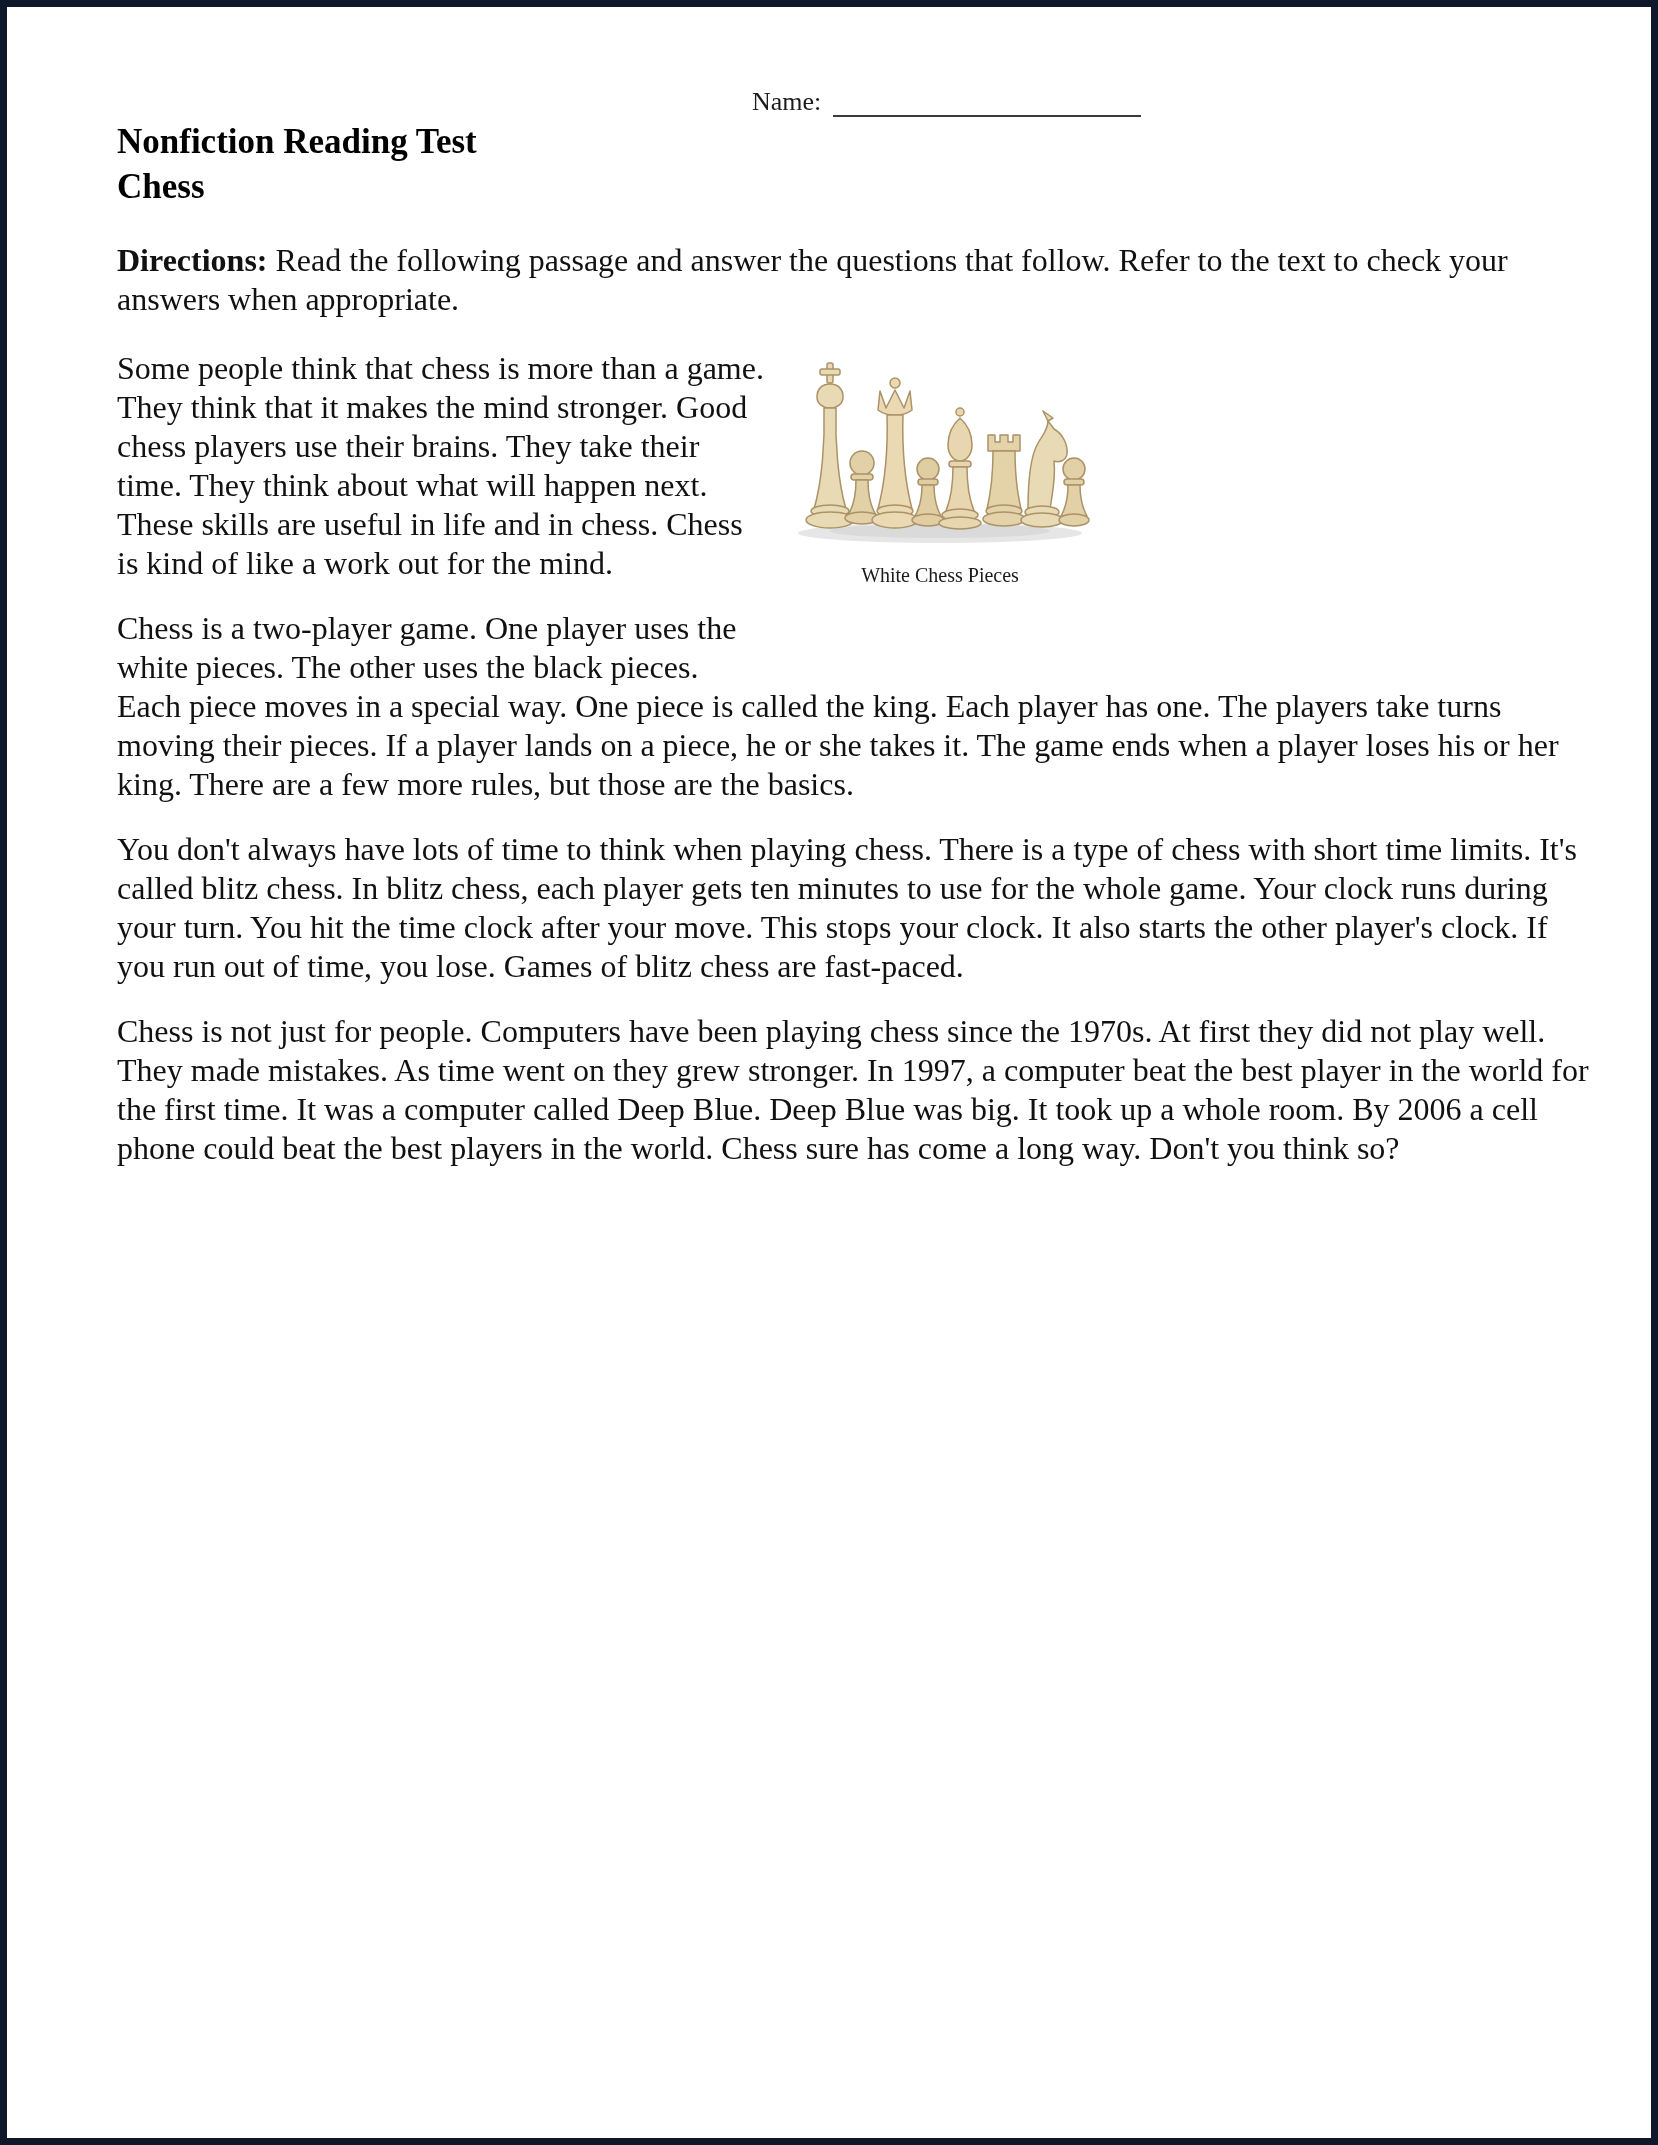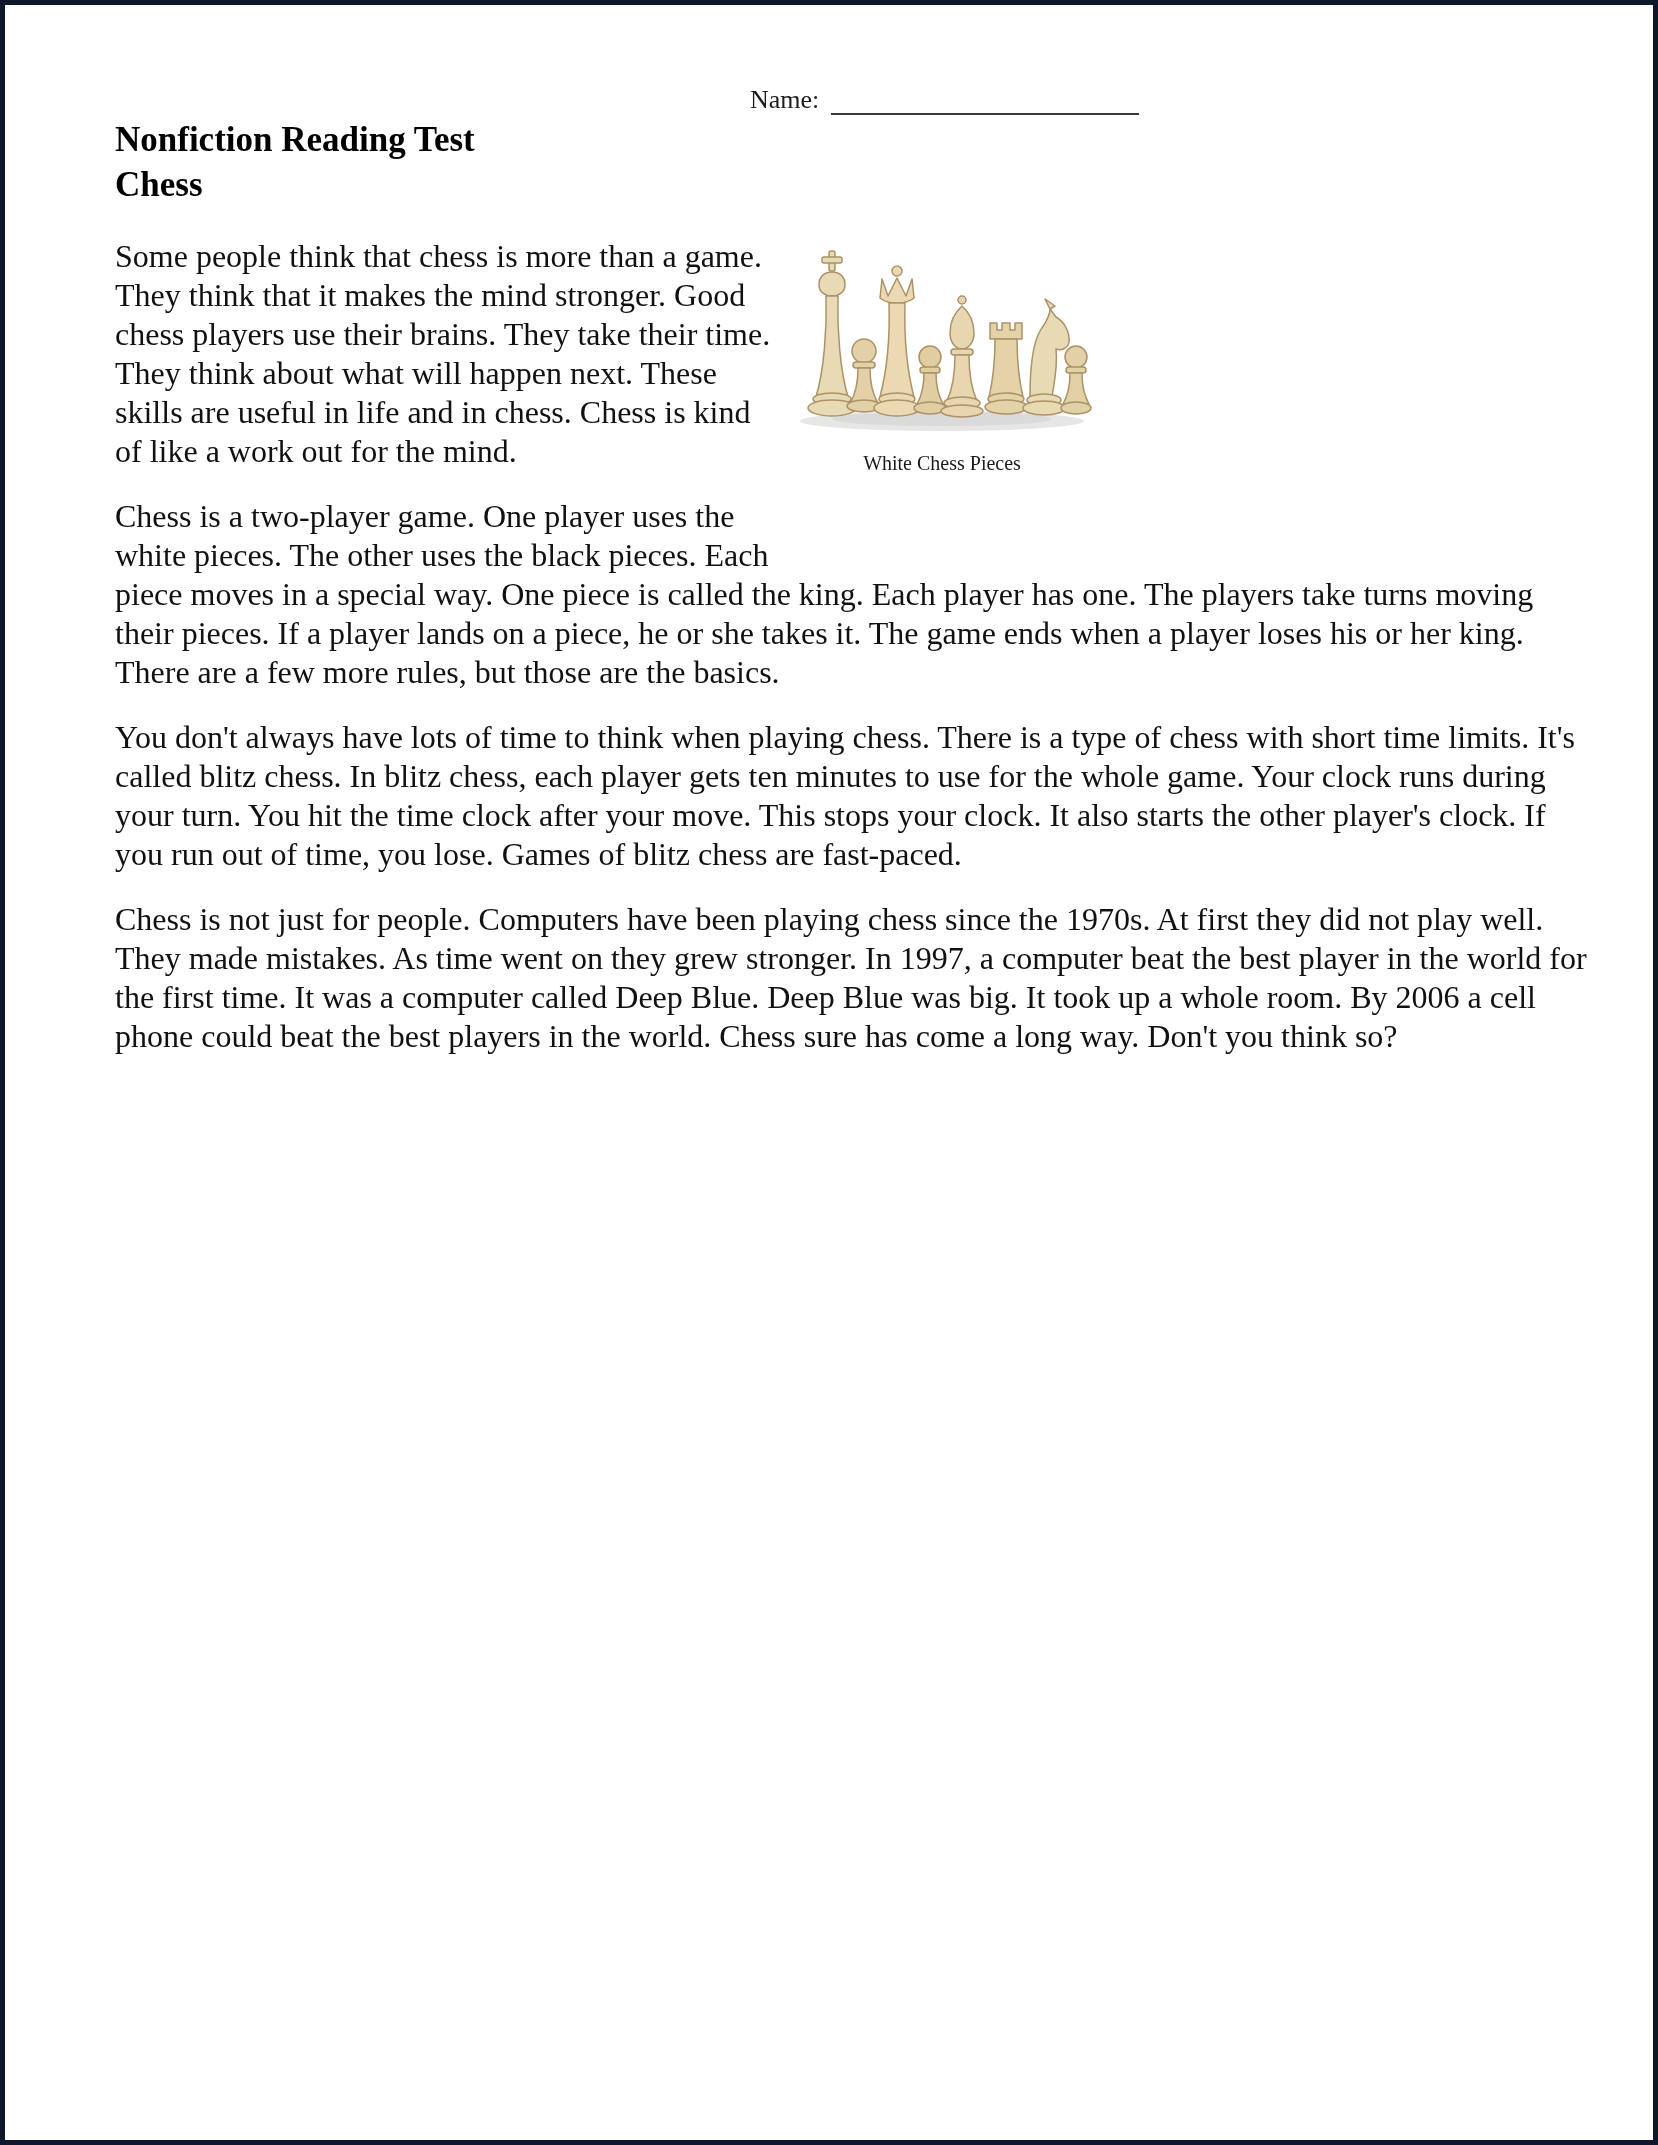--- a/index.html
+++ b/index.html
@@ -6,21 +6,21 @@
   html, body { background: #ffffff; }
   body {
     font-family: "Liberation Serif", "DejaVu Serif", serif;
     color: #111111;
   }
   .page {
     position: relative;
     width: 1658px;
     height: 2145px;
     background: #ffffff;
-    border: 5px solid #0f172a;
+    border: 7px solid #0f172a;
     overflow: hidden;
   }
   .name-row {
     position: absolute;
     top: 80px;
     left: 745px;
     font-size: 26px;
     color: #1b1b1b;
     display: flex;
     align-items: flex-end;
@@ -80,20 +80,24 @@
     <span class="name-blank"></span>
   </div>
 
   <div class="content">
 
     <div class="title-block">
       <div class="title">Nonfiction Reading Test</div>
       <div class="subtitle">Chess</div>
     </div>
 
+    <div class="directions">
+      <strong>Directions:</strong>
+      <span>Read the following passage and answer the questions that follow. Refer to the text to check your answers when appropriate.</span>
+    </div>
 
     <div class="passage clearfix">
 
       <figure class="chess-figure">
         <svg viewBox="0 0 300 195" xmlns="http://www.w3.org/2000/svg" aria-hidden="true">
 
           <ellipse cx="150" cy="176" rx="142" ry="10" fill="#dedede" opacity="0.75"></ellipse>
           <ellipse cx="150" cy="174" rx="110" ry="7" fill="#cfcfcf" opacity="0.55"></ellipse>
 
           <g stroke="#ab9267" stroke-width="1.5" stroke-linejoin="round">

